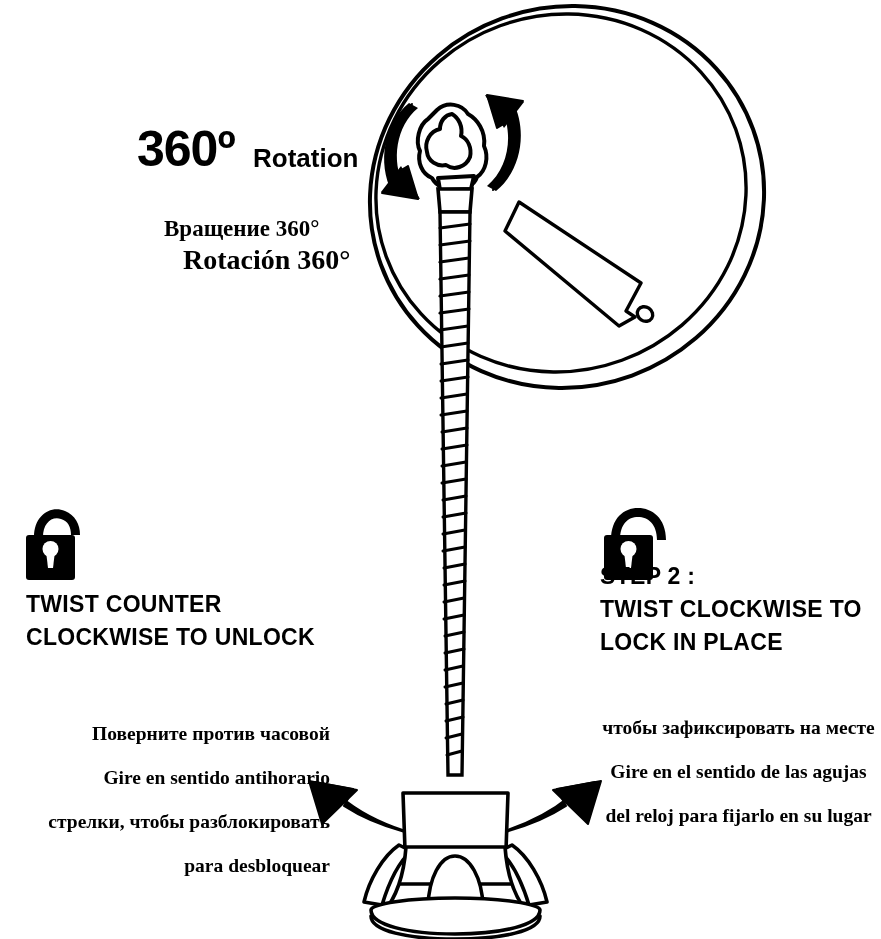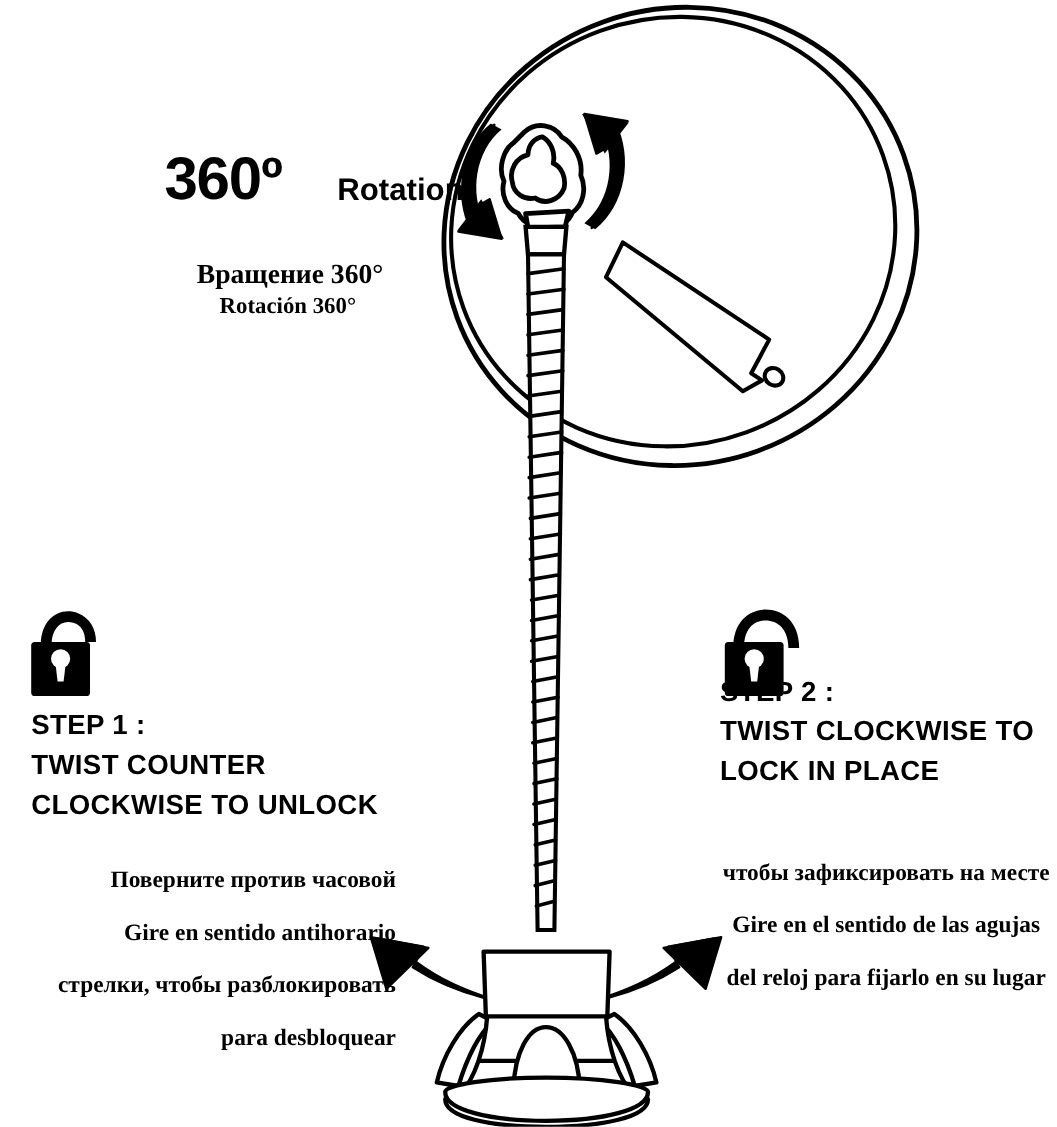--- a/index.html
+++ b/index.html
@@ -16,31 +16,31 @@
 
   .txt{position:absolute;white-space:nowrap;}
 
   
   #heading-360{
     left:137px;top:124px;
     font-size:50px;font-weight:bold;letter-spacing:-1px;line-height:1;
   }
   #heading-rotation{
     left:253px;top:145px;
-    font-size:26px;font-weight:bold;line-height:1;margin-left:28px;
+    font-size:26px;font-weight:bold;line-height:1;
   }
   #heading-ru{
     left:164px;top:217px;
     font-family:"Liberation Serif",serif;
     font-size:23px;font-weight:bold;line-height:1;
   }
   #heading-es{
     left:183px;top:246px;
     font-family:"Liberation Serif",serif;
-    font-size:19px;font-weight:bold;line-height:1;
+    font-size:28px;font-weight:bold;line-height:1;
   }
 
   
   .step-head{
     position:absolute;
     font-size:23px;font-weight:bold;letter-spacing:.3px;line-height:33px;
     white-space:nowrap;
   }
   #step1-head{left:26px;top:588px;}
   #step2-head{left:600px;top:560px;}
@@ -198,21 +198,20 @@
       <path d="M624,551 L633,551 L631,568 L626,568 Z" fill="#ffffff"></path>
     </g>
   </svg>
 
   <div class="txt" id="heading-360">360º</div>
   <div class="txt" id="heading-rotation">Rotation</div>
   <div class="txt" id="heading-ru">Вращение 360°</div>
   <div class="txt" id="heading-es">Rotación 360°</div>
 
   <div class="step-head" id="step1-head">
-    <div>STEP 1 :</div>
     <div>TWIST COUNTER</div>
     <div>CLOCKWISE TO UNLOCK</div>
   </div>
 
   <div class="step-body" id="step1-body">
     <div>Поверните против часовой</div>
     <div>Gire en sentido antihorario</div>
     <div>стрелки, чтобы разблокировать</div>
     <div>para desbloquear</div>
   </div>

